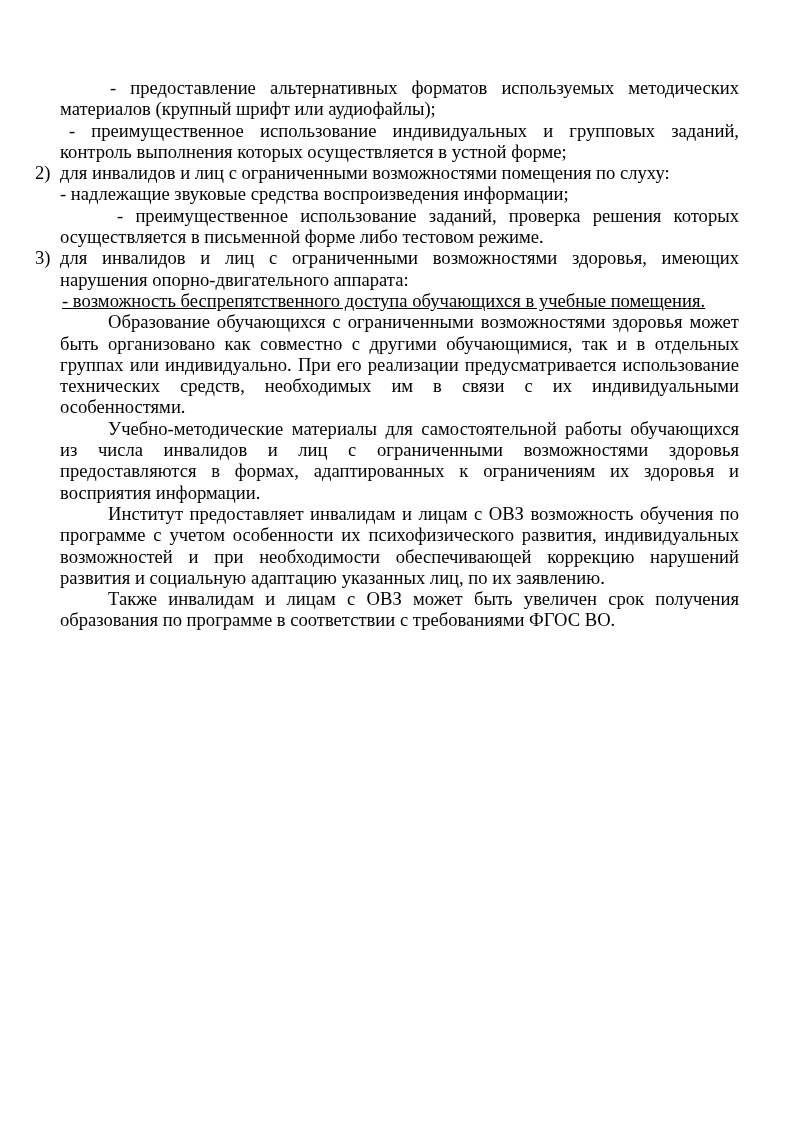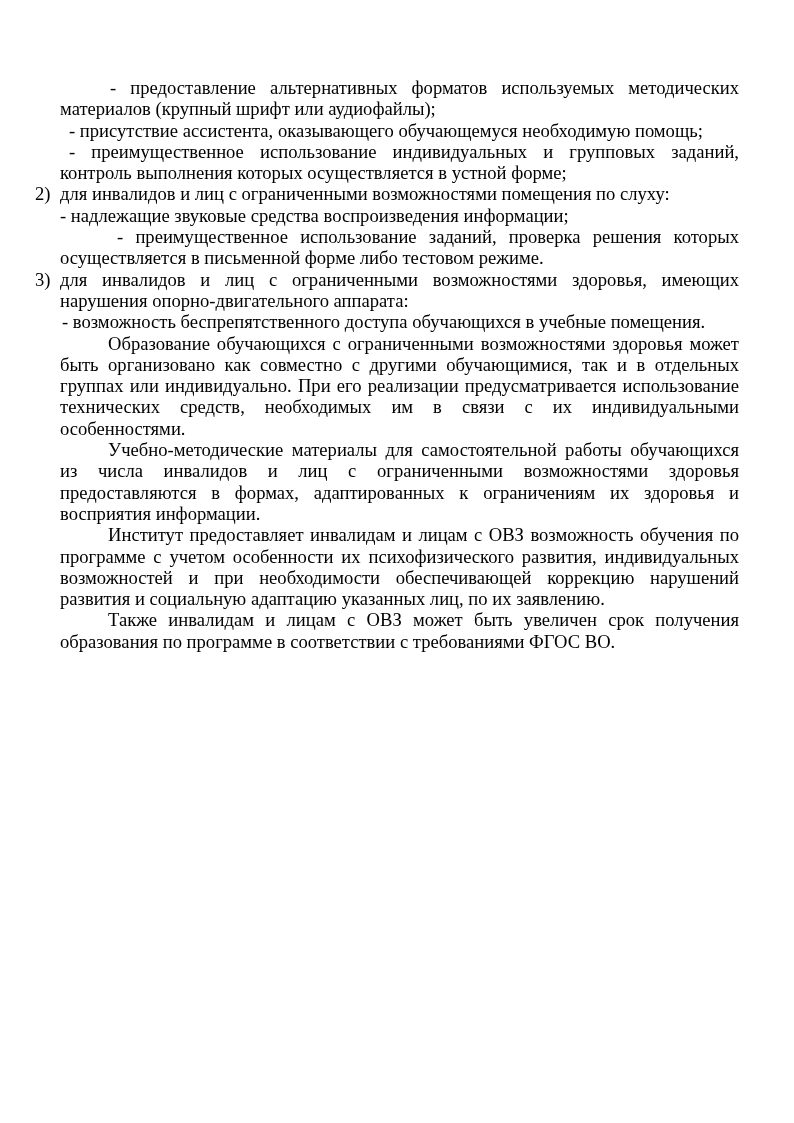--- a/index.html
+++ b/index.html
@@ -33,31 +33,30 @@
   .p-dash-b { text-indent: 33px; }
   
   .p-num { padding-left: 57px; text-indent: -25px; }
   .p-num .num { display: inline-block; width: 25px; text-indent: 0; }
   
   .p-single-a { padding-left: 58px; text-align: left; }
   .p-single-b { padding-left: 53px; text-align: left; }
   
   .p-dash-c { text-indent: 57px; }
   
-  .p-access { padding-left: 50px; text-indent: 2px; text-align: left; }
+  .p-access { padding-left: 50px; text-indent: 2px; text-align: left; text-decoration: underline; }
   
   .p-body { text-indent: 48px; }
   .p-last { margin-top: 6px; }
 </style>
 </head>
 <body>
 
 <div class="page">
   <p class="p-dash-a">- предоставление альтернативных форматов используемых методических материалов (крупный шрифт или аудиофайлы);</p>
-  <p class="p-hang">- присутствие ассистента, оказывающего обучающемуся необходимую помощь;</p>
   <p class="p-hang">- преимущественное использование индивидуальных и групповых заданий, контроль выполнения которых осуществляется в устной форме;</p>
   <p class="p-num"><span class="num">2)</span><span>для инвалидов и лиц с ограниченными возможностями помещения по слуху:</span></p>
   <p class="p-single-a">- надлежащие звуковые средства воспроизведения информации;</p>
   <p class="p-dash-c">- преимущественное использование заданий, проверка решения которых осуществляется в письменной форме либо тестовом режиме.</p>
   <p class="p-num"><span class="num">3)</span><span>для инвалидов и лиц с ограниченными возможностями здоровья, имеющих нарушения опорно-двигательного аппарата:</span></p>
   <p class="p-access">- возможность беспрепятственного доступа обучающихся в учебные помещения.</p>
   <p class="p-body">Образование обучающихся с ограниченными возможностями здоровья может быть организовано как совместно с другими обучающимися, так и в отдельных группах или индивидуально. При его реализации предусматривается использование технических средств, необходимых им в связи с их индивидуальными особенностями.</p>
   <p class="p-body">Учебно-методические материалы для самостоятельной работы обучающихся из числа инвалидов и лиц с ограниченными возможностями здоровья предоставляются в формах, адаптированных к ограничениям их здоровья и восприятия информации.</p>
   <p class="p-body">Институт предоставляет инвалидам и лицам с ОВЗ возможность обучения по программе с учетом особенности их психофизического развития, индивидуальных возможностей и при необходимости обеспечивающей коррекцию нарушений развития и социальную адаптацию указанных лиц, по их заявлению.</p>
   <p class="p-body p-last">Также инвалидам и лицам с ОВЗ может быть увеличен срок получения образования по программе в соответствии с требованиями ФГОС ВО.</p>

